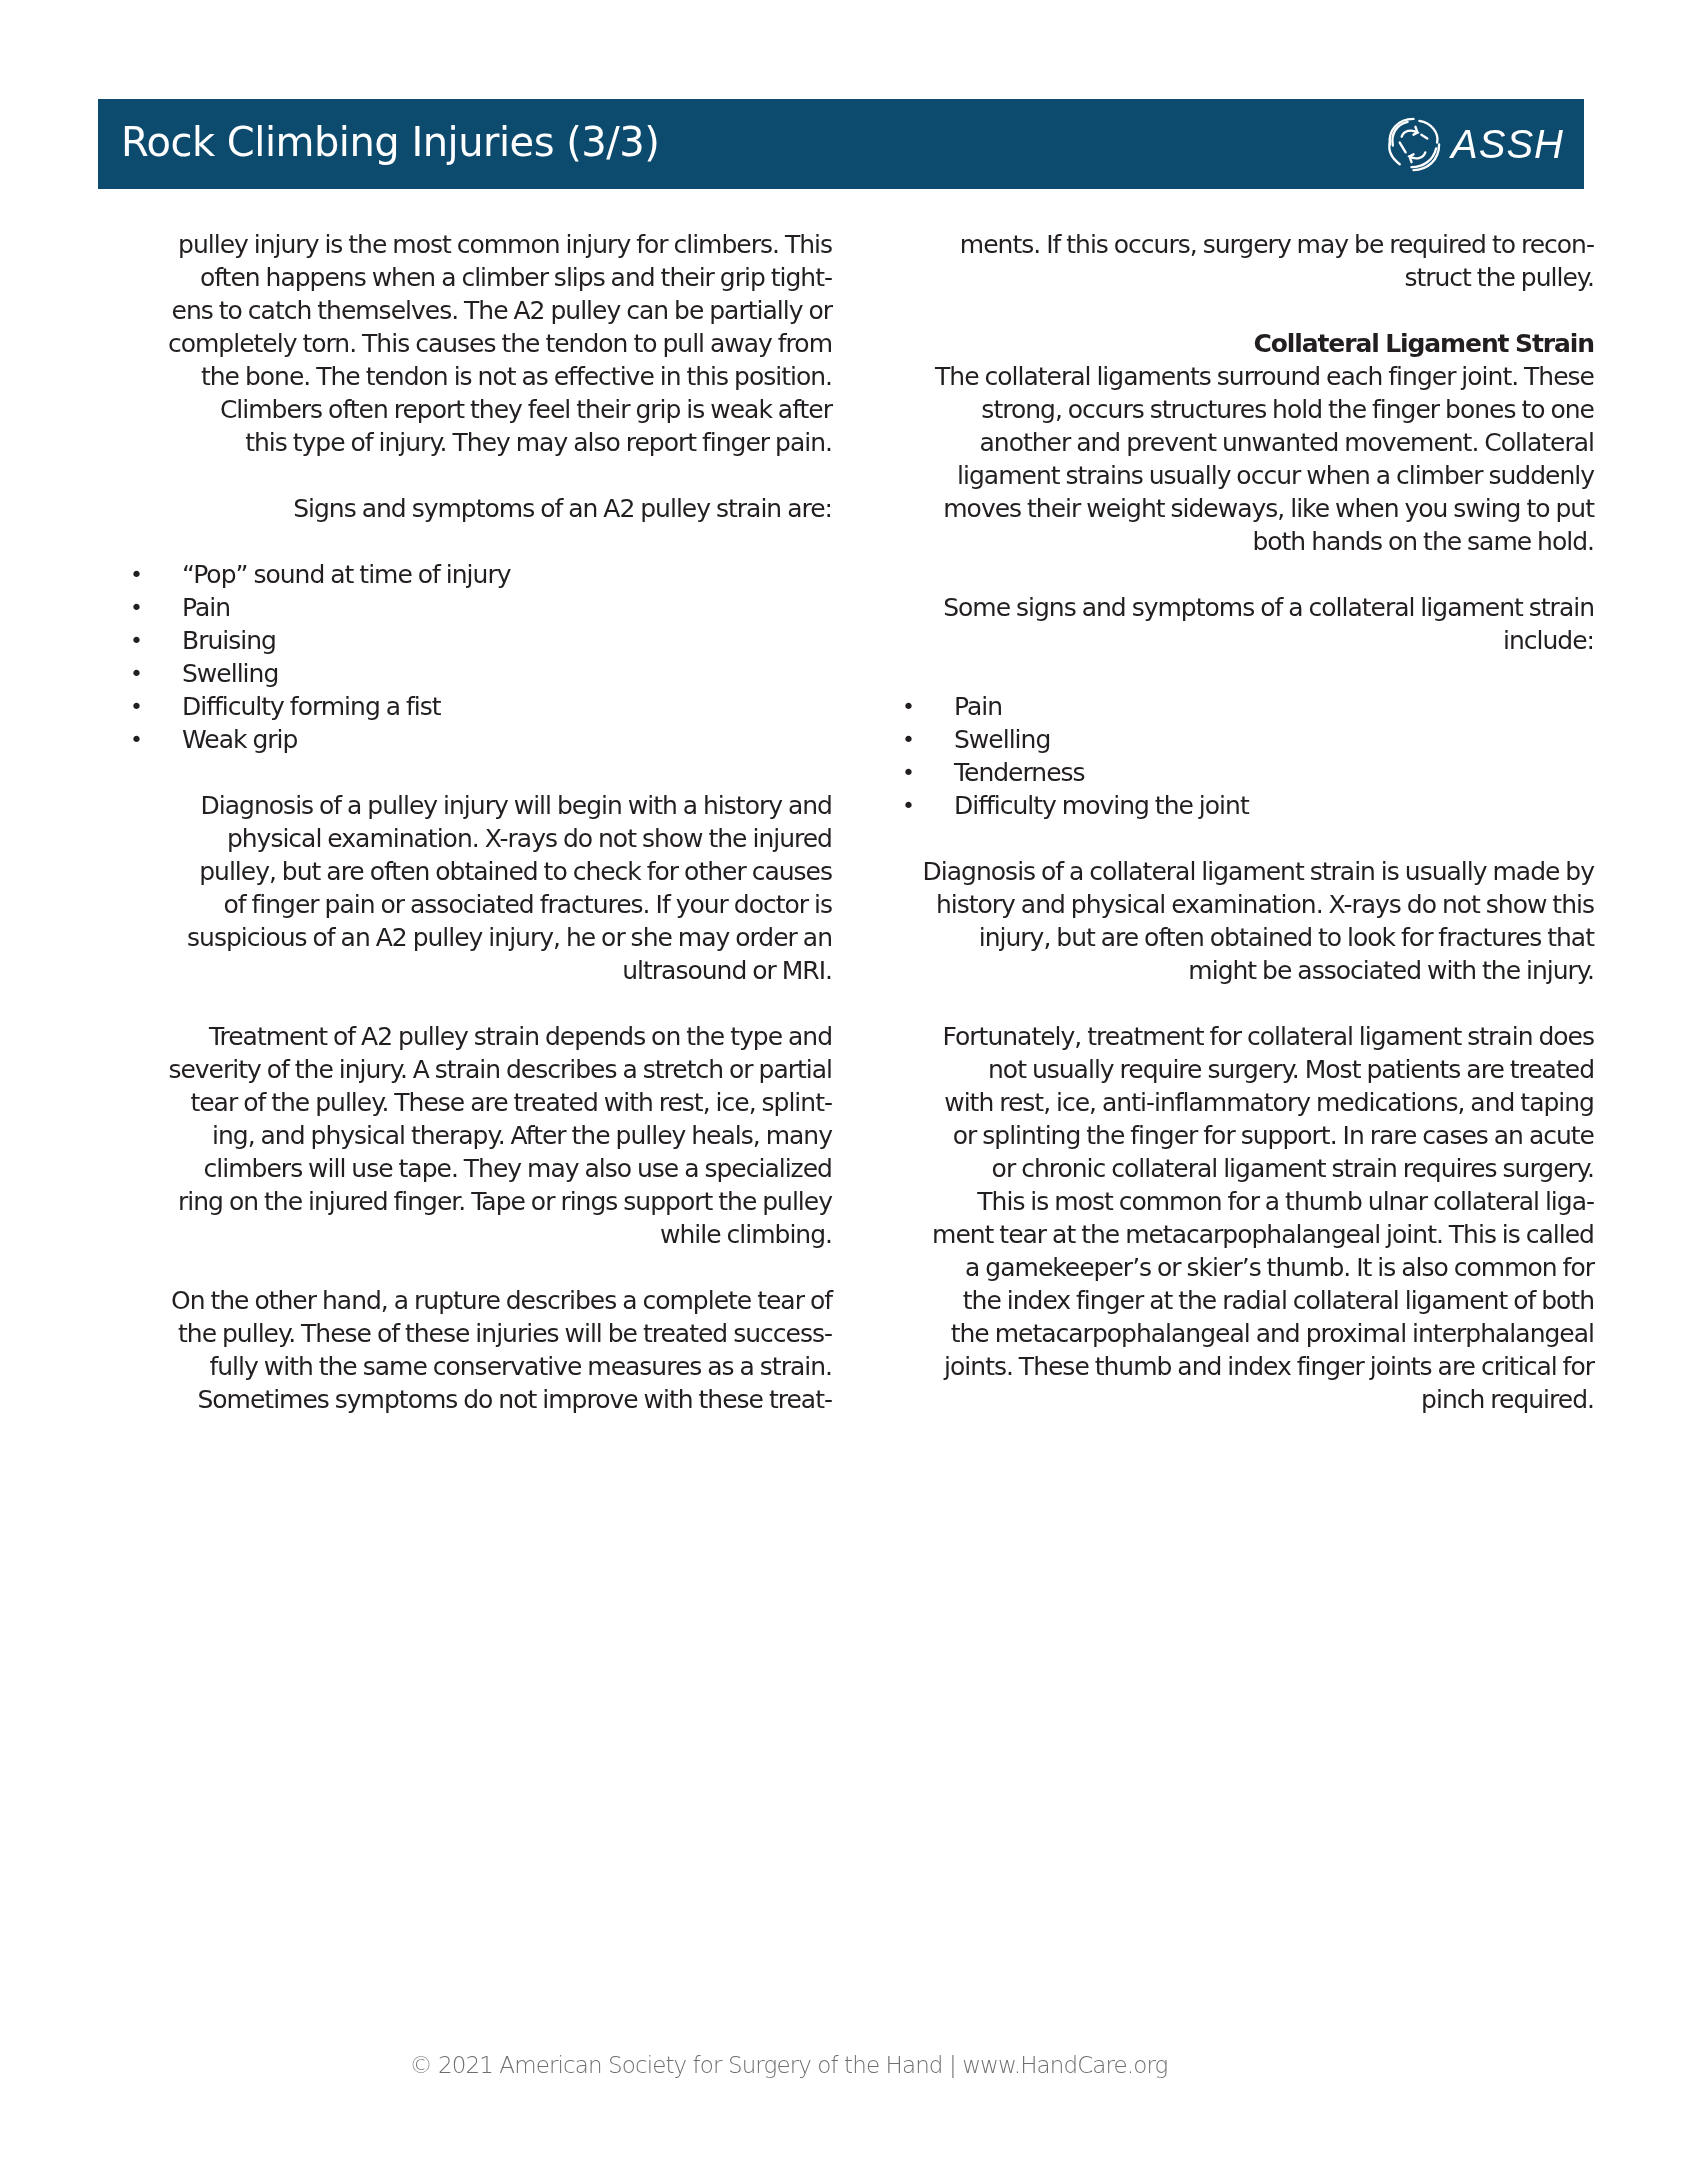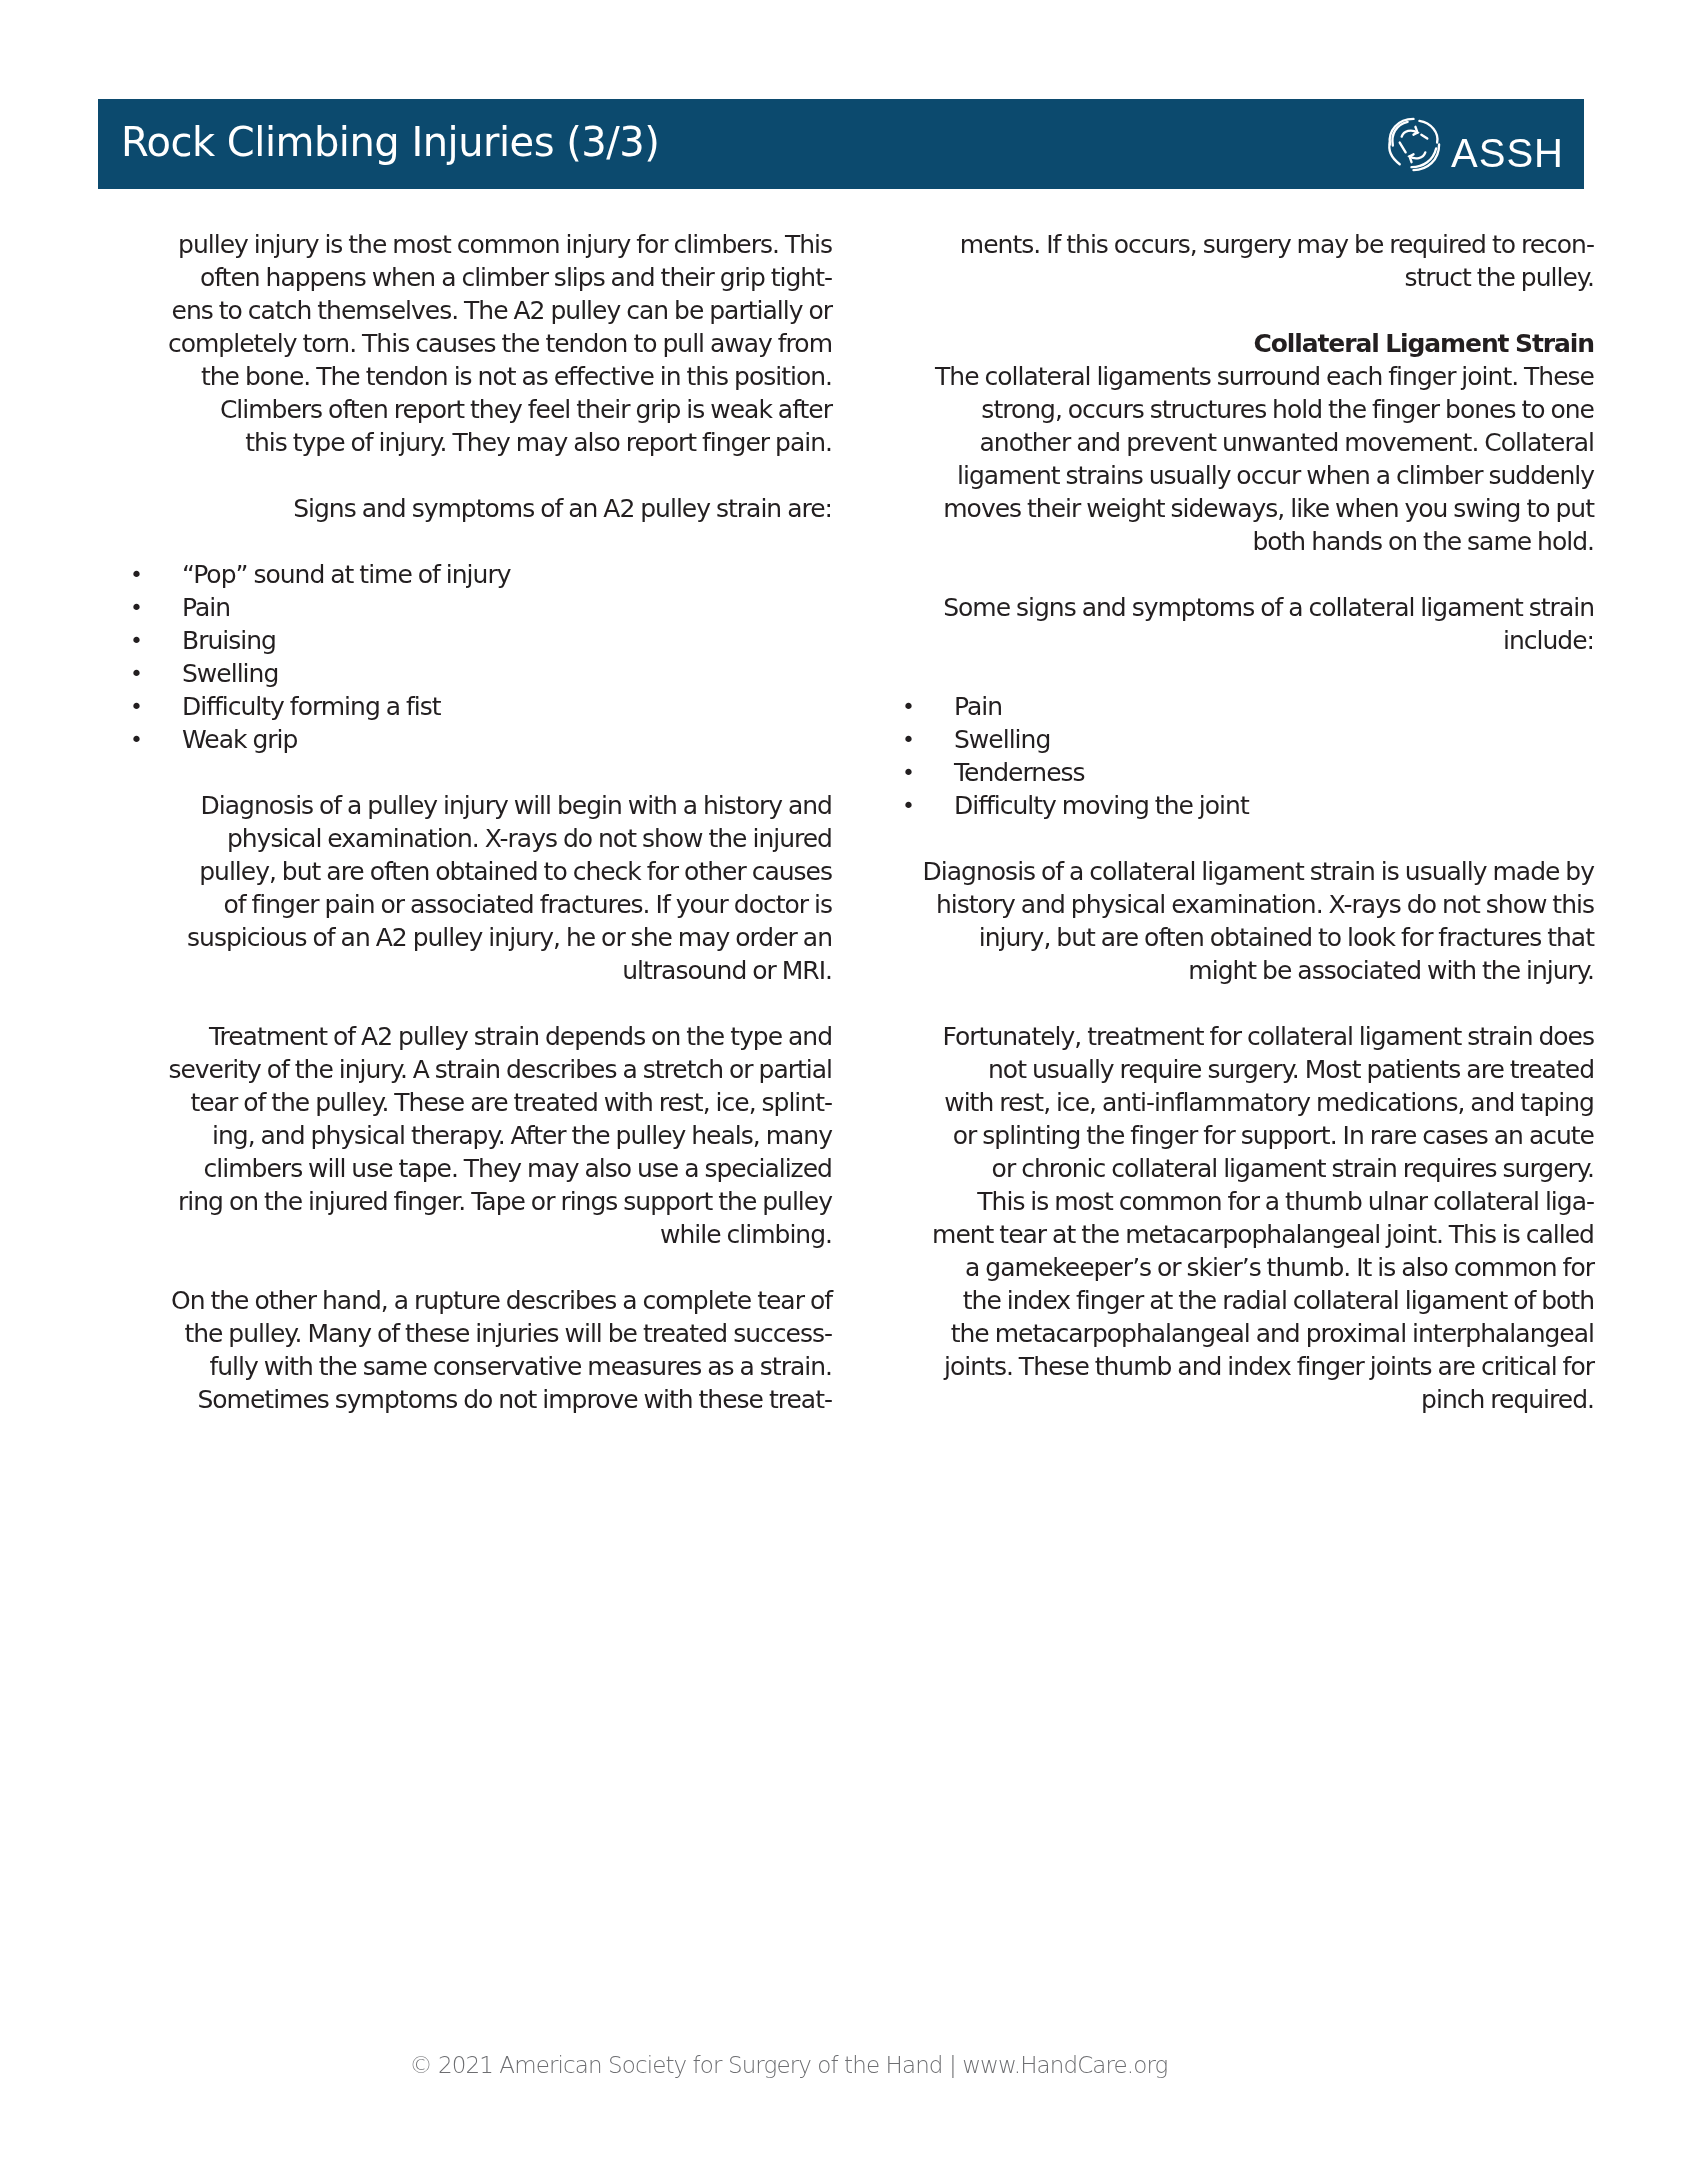--- a/index.html
+++ b/index.html
@@ -3,21 +3,21 @@
 <meta charset="utf-8">
 <style>
   html, body { margin: 0; padding: 0; background: #ffffff; }
   body { width: 1683px; height: 2178px; position: relative; overflow: hidden;
          font-family: "DejaVu Sans", sans-serif; color: #231f20; }
   .header { position: absolute; left: 98px; top: 99px; width: 1486px; height: 90px;
             background: #0c4a6e; }
   .title { position: absolute; left: 23px; top: 16px; font-size: 40px; line-height: 55px;
            color: #ffffff; font-weight: 500; letter-spacing: -0.5px; white-space: nowrap;
            font-family: "DejaVu Sans", sans-serif; }
-  .logo { position: absolute; right: 20px; top: 14px; height: 63px; display: flex; align-items: flex-end; }
+  .logo { position: absolute; right: 20px; top: 14px; height: 63px; display: flex; align-items: center; font-style: italic; }
   .logo svg { display: block; }
   .logo-text { color: #ffffff; font-size: 40px; font-weight: 300; margin-left: 6px; letter-spacing: 1px;
                font-family: "Liberation Sans", sans-serif; }
   .col { position: absolute; top: 228px; font-size: 25px; line-height: 33px;
          font-family: "DejaVu Sans", sans-serif; letter-spacing: -1px; word-spacing: -1px; }
   .col-left { left: 99px; width: 733px; }
   .col-right { left: 871px; width: 723px; }
   .para { margin: 0 0 33px 0; text-align: right; }
   .line { display: block; white-space: nowrap; }
   .heading { font-weight: bold; letter-spacing: -1.1px; display: block; white-space: nowrap; }
@@ -87,21 +87,21 @@
     <span class="line">Treatment of A2 pulley strain depends on the type and</span>
     <span class="line">severity of the injury. A strain describes a stretch or partial</span>
     <span class="line">tear of the pulley. These are treated with rest, ice, splint-</span>
     <span class="line">ing, and physical therapy. After the pulley heals, many</span>
     <span class="line">climbers will use tape. They may also use a specialized</span>
     <span class="line">ring on the injured finger. Tape or rings support the pulley</span>
     <span class="line">while climbing.</span>
   </div>
   <div class="para">
     <span class="line">On the other hand, a rupture describes a complete tear of</span>
-    <span class="line">the pulley. Many of these injuries will be treated success-</span>
+    <span class="line">the pulley. These of these injuries will be treated success-</span>
     <span class="line">fully with the same conservative measures as a strain.</span>
     <span class="line">Sometimes symptoms do not improve with these treat-</span>
   </div>
 </div>
 
 <div class="col col-right">
   <div class="para">
     <span class="line">ments. If this occurs, surgery may be required to recon-</span>
     <span class="line">struct the pulley.</span>
   </div>

